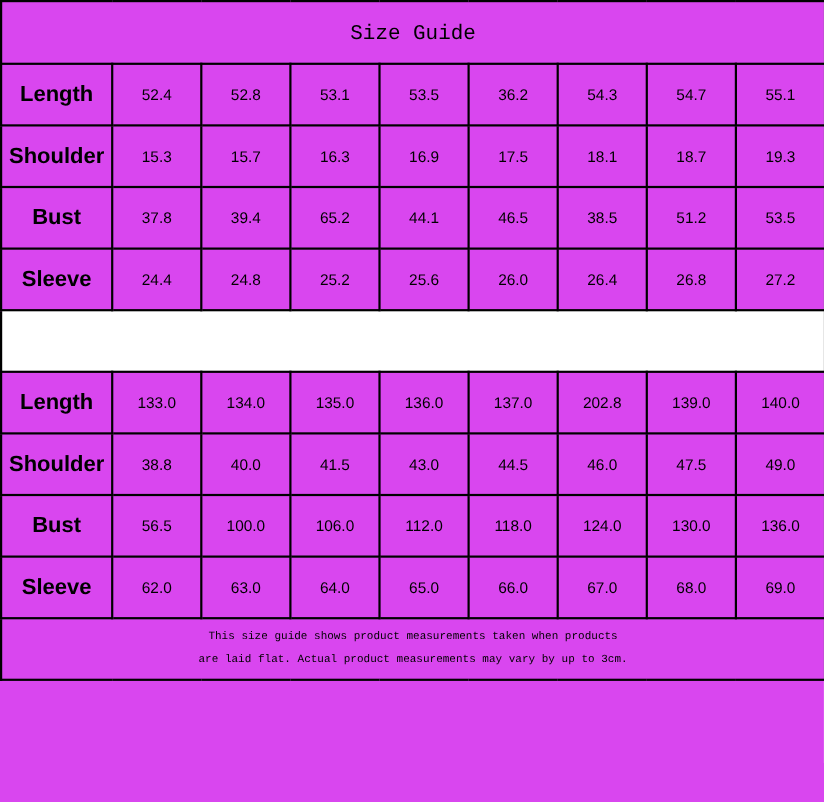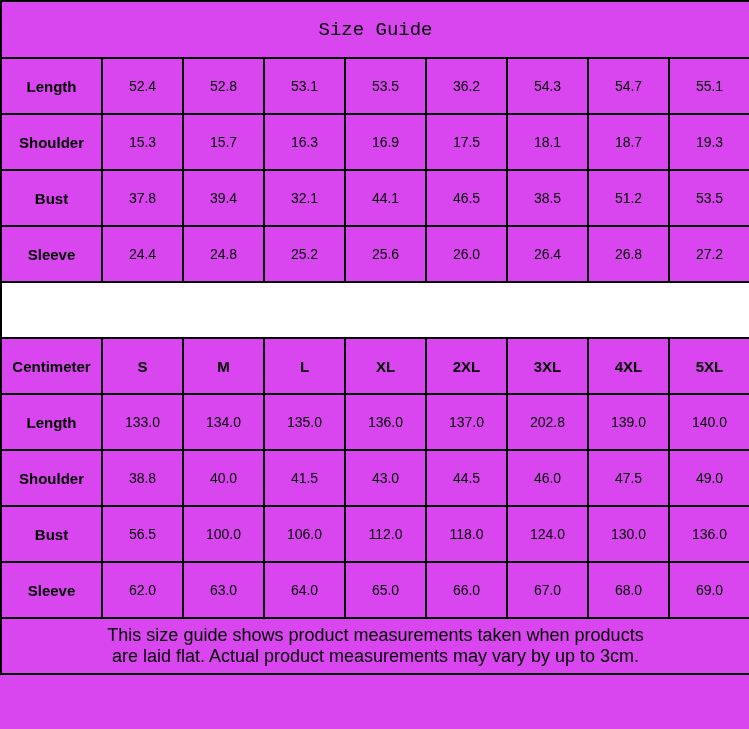--- a/index.html
+++ b/index.html
@@ -33,31 +33,31 @@
     font-family: "Liberation Mono", "DejaVu Sans Mono", monospace;
     font-size: 19px;
     font-weight: 400;
     letter-spacing: 0px;
   }
   th.unit-cell, th.size-cell {
     font-size: 15px;
     font-weight: 700;
   }
   td.label-cell {
-    font-size: 15px;
+    font-size: 20px;
     font-weight: 700;
   }
   td.value-cell {
     font-size: 14px;
     font-weight: 400;
   }
   td.gap-cell { background: #ffffff; }
   td.footer-cell {
-    font-family: Liberation Sans, sans-serif;
-    font-size: 18px;
+    font-family: Liberation Mono, monospace;
+    font-size: 10px;
     font-weight: 400;
     line-height: 21px;
   }
 </style>
 </head>
 <body>
 
 <div class="page">
   <table class="size-guide">
     <colgroup>
@@ -96,21 +96,21 @@
           <td class="value-cell">16.9</td>
           <td class="value-cell">17.5</td>
           <td class="value-cell">18.1</td>
           <td class="value-cell">18.7</td>
           <td class="value-cell">19.3</td>
         </tr>
         <tr>
           <td class="label-cell">Bust</td>
           <td class="value-cell">37.8</td>
           <td class="value-cell">39.4</td>
-          <td class="value-cell">32.1</td>
+          <td class="value-cell">65.2</td>
           <td class="value-cell">44.1</td>
           <td class="value-cell">46.5</td>
           <td class="value-cell">38.5</td>
           <td class="value-cell">51.2</td>
           <td class="value-cell">53.5</td>
         </tr>
         <tr>
           <td class="label-cell">Sleeve</td>
           <td class="value-cell">24.4</td>
           <td class="value-cell">24.8</td>
@@ -121,31 +121,20 @@
           <td class="value-cell">26.8</td>
           <td class="value-cell">27.2</td>
         </tr>
       </tbody>
     <tbody>
       <tr>
         <td colspan="9" class="gap-cell"></td>
       </tr>
     </tbody>
     <tbody>
-        <tr>
-          <th class="unit-cell">Centimeter</th>
-          <th class="size-cell">S</th>
-          <th class="size-cell">M</th>
-          <th class="size-cell">L</th>
-          <th class="size-cell">XL</th>
-          <th class="size-cell">2XL</th>
-          <th class="size-cell">3XL</th>
-          <th class="size-cell">4XL</th>
-          <th class="size-cell">5XL</th>
-        </tr>
         <tr>
           <td class="label-cell">Length</td>
           <td class="value-cell">133.0</td>
           <td class="value-cell">134.0</td>
           <td class="value-cell">135.0</td>
           <td class="value-cell">136.0</td>
           <td class="value-cell">137.0</td>
           <td class="value-cell">202.8</td>
           <td class="value-cell">139.0</td>
           <td class="value-cell">140.0</td>

